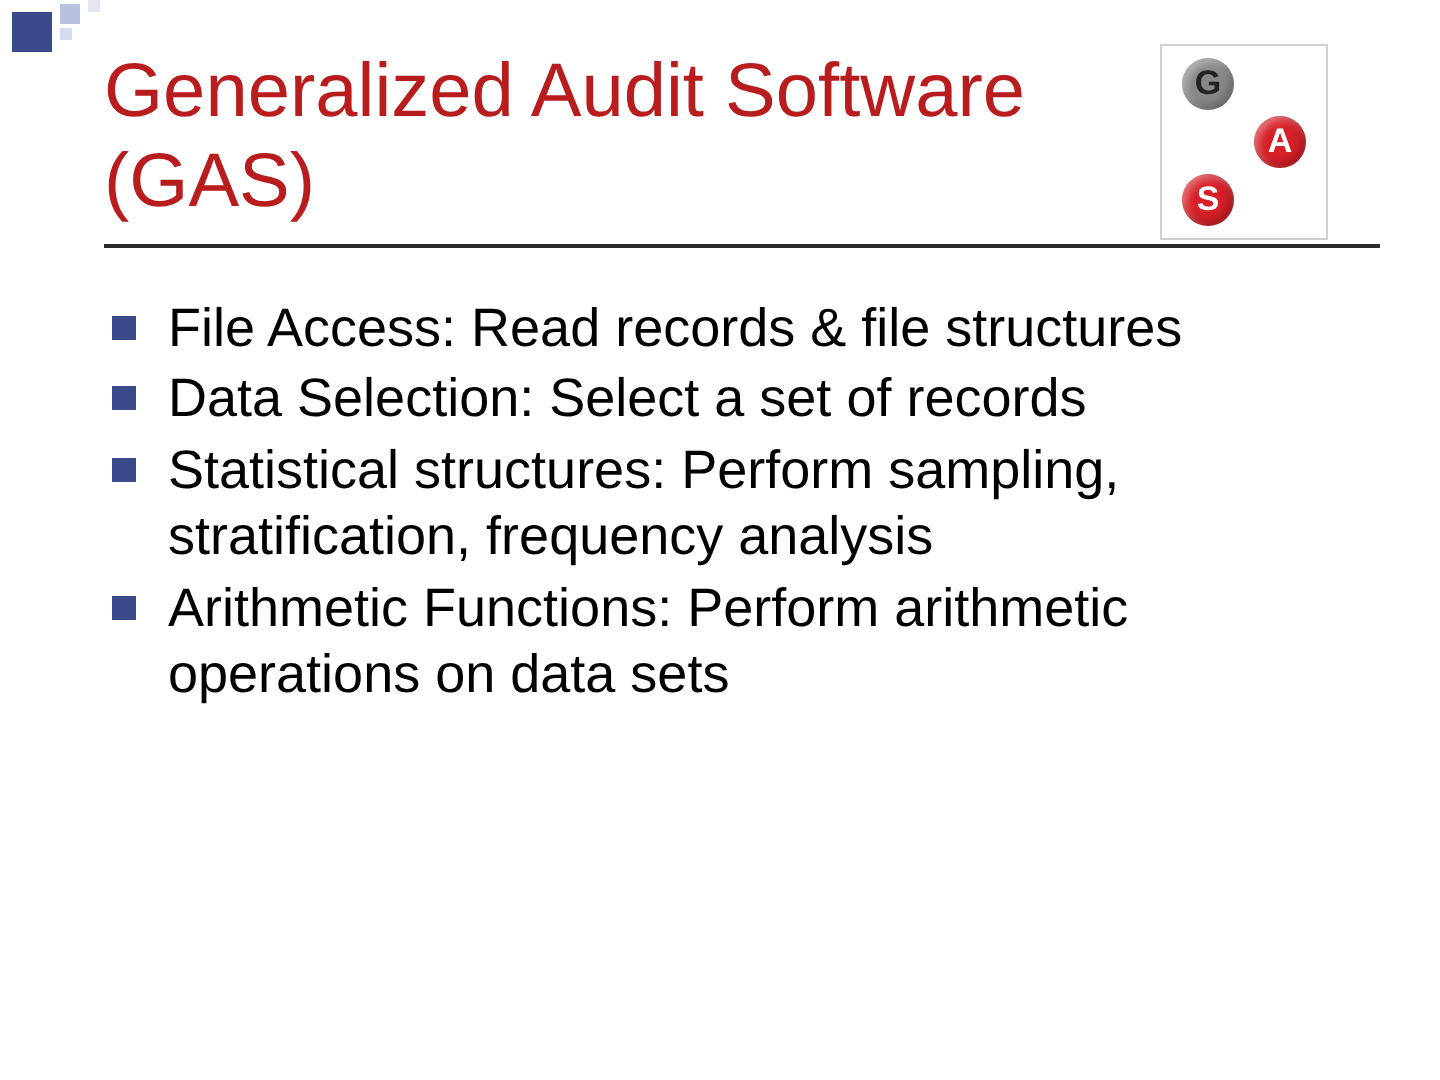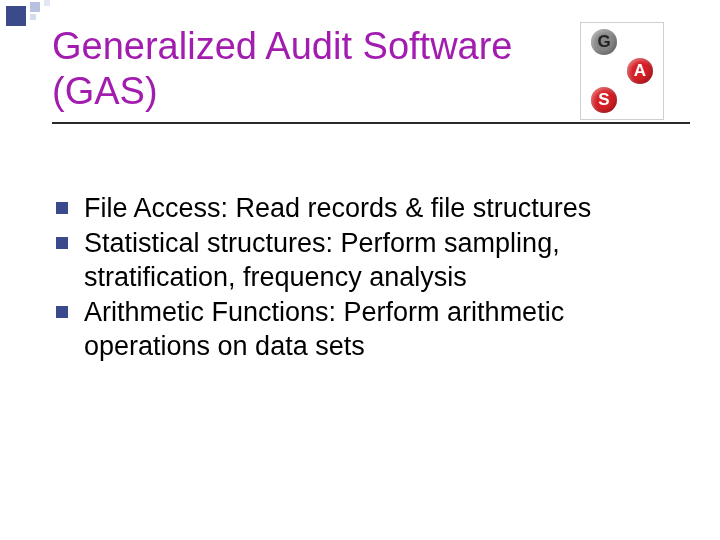--- a/index.html
+++ b/index.html
@@ -52,21 +52,21 @@
   }
   .title-wrap {
     position: absolute;
     top: 24px;
     left: 52px;
     right: 170px;
   }
   .title {
     font-size: 38px;
     line-height: 1.18;
-    color: #a21caf;
+    color: #b91c1c;
     font-weight: 400;
   }
   .title-rule {
     position: absolute;
     top: 122px;
     left: 52px;
     right: 30px;
     height: 2px;
     background: #2a2a2a;
   }
@@ -100,21 +100,20 @@
   .gas-badge .circle.a { background: #d61f26; align-self: flex-end; margin-right: 10px;}
   .gas-badge .circle.s { background: #d61f26; align-self: flex-start; margin-left: 10px;}
   .content {
     position: absolute;
     top: 148px;
     left: 54px;
     right: 40px;
   }
   .bullet-list {
     list-style: none;
-    margin-top: 44px;
   }
   .bullet-list li {
     position: relative;
     padding-left: 30px;
     font-size: 27px;
     line-height: 1.24;
     color: #000;
     margin-bottom: 2px;
   }
   .bullet-list li::before {
@@ -144,16 +143,17 @@
 
 <div class="gas-badge">
   <div class="circle g">G</div>
   <div class="circle a">A</div>
   <div class="circle s">S</div>
 </div>
 
 <div class="content">
   <ul class="bullet-list">
     <li>File Access: Read records &amp; file structures</li>
+    <li>Data Selection: Select a set of records</li>
     <li>Statistical structures: Perform sampling, stratification, frequency analysis</li>
     <li>Arithmetic Functions: Perform arithmetic operations on data sets</li>
   </ul>
 </div>
 
 </body></html>

